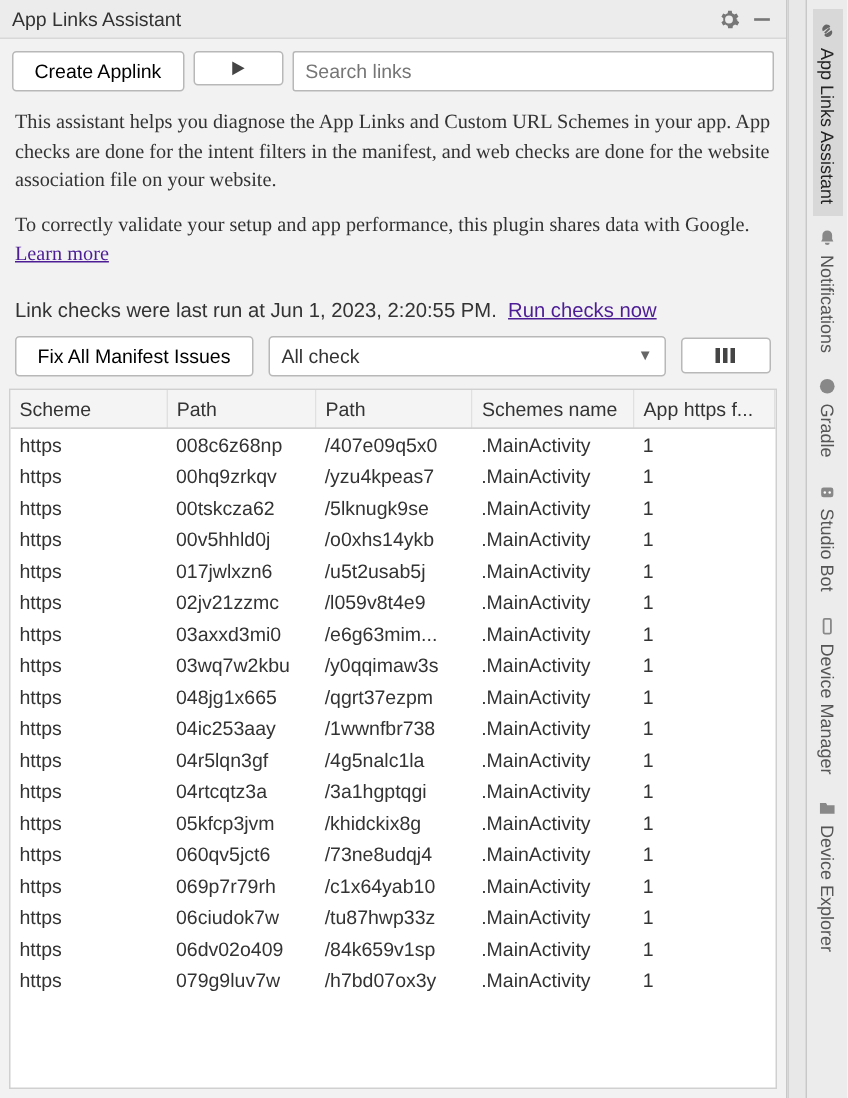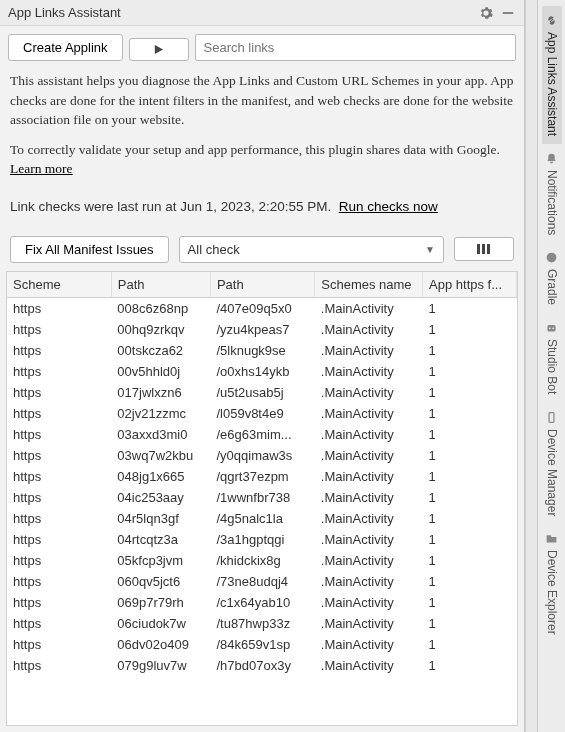--- a/index.html
+++ b/index.html
@@ -27,21 +27,21 @@
   border-bottom: 1px solid #d8d8d8;
   background: #ececec;
   height: 26px;
 }
 .titlebar-title { flex: 1; font-size: 13px; color: #333; }
 .titlebar-icon { width: 16px; height: 16px; margin-left: 6px; cursor: pointer; display:flex; align-items:center; justify-content:center; }
 .toolbar {
   display: flex;
   gap: 6px;
   padding: 8px;
-  align-items: flex-end;
+  align-items: flex-start;
 }
 .btn {
   background: #fff;
   border: 1px solid #b8b8b8;
   border-radius: 3px;
   padding: 5px 14px;
   font-size: 13px;
   cursor: pointer;
 }
 .btn-icon {
@@ -58,31 +58,30 @@
   padding: 5px 8px;
   font-size: 13px;
   color: #888;
 }
 .desc {
   padding: 2px 10px 6px 10px;
   line-height: 1.45;
   font-size: 13.5px;
 }
 .desc p { margin-bottom: 10px; font-family: Liberation Serif, serif; }
-.link { color: #000000; text-decoration: underline; cursor: pointer; }
+.link { color: #4c1d95; text-decoration: underline; cursor: pointer; }
 .status-row {
   padding: 4px 10px 10px 10px;
   font-size: 13.5px;
 }
 .controls-row {
   display: flex;
   gap: 10px;
   padding: 0 10px 8px 10px;
   align-items: center;
-  margin-top: 12px;
 }
 .select {
   flex: 1;
   background: #fff;
   border: 1px solid #b8b8b8;
   border-radius: 3px;
   padding: 5px 8px;
   font-size: 13px;
   display: flex;
   align-items: center;

